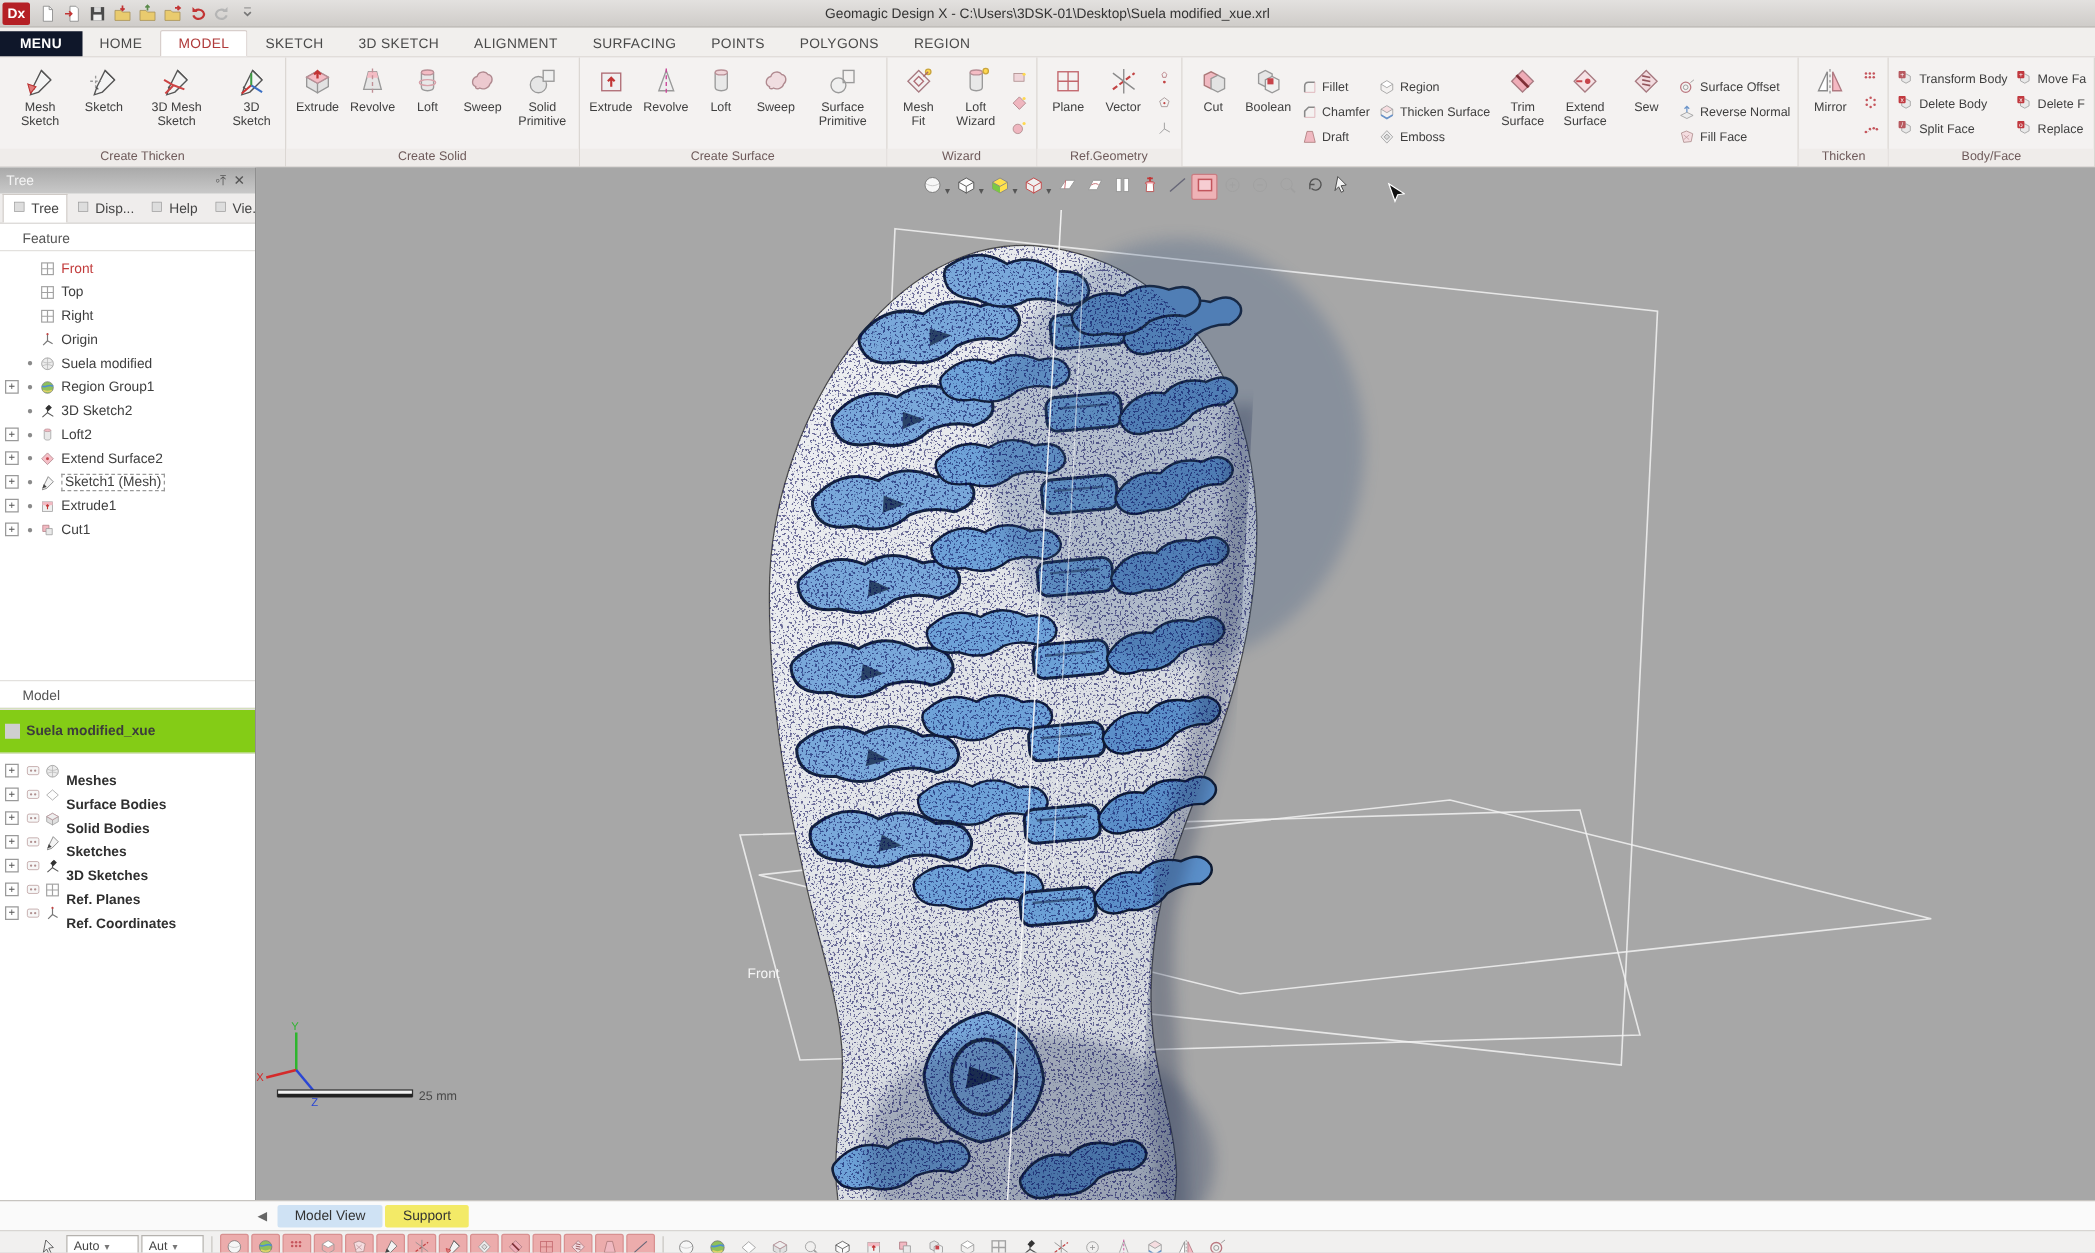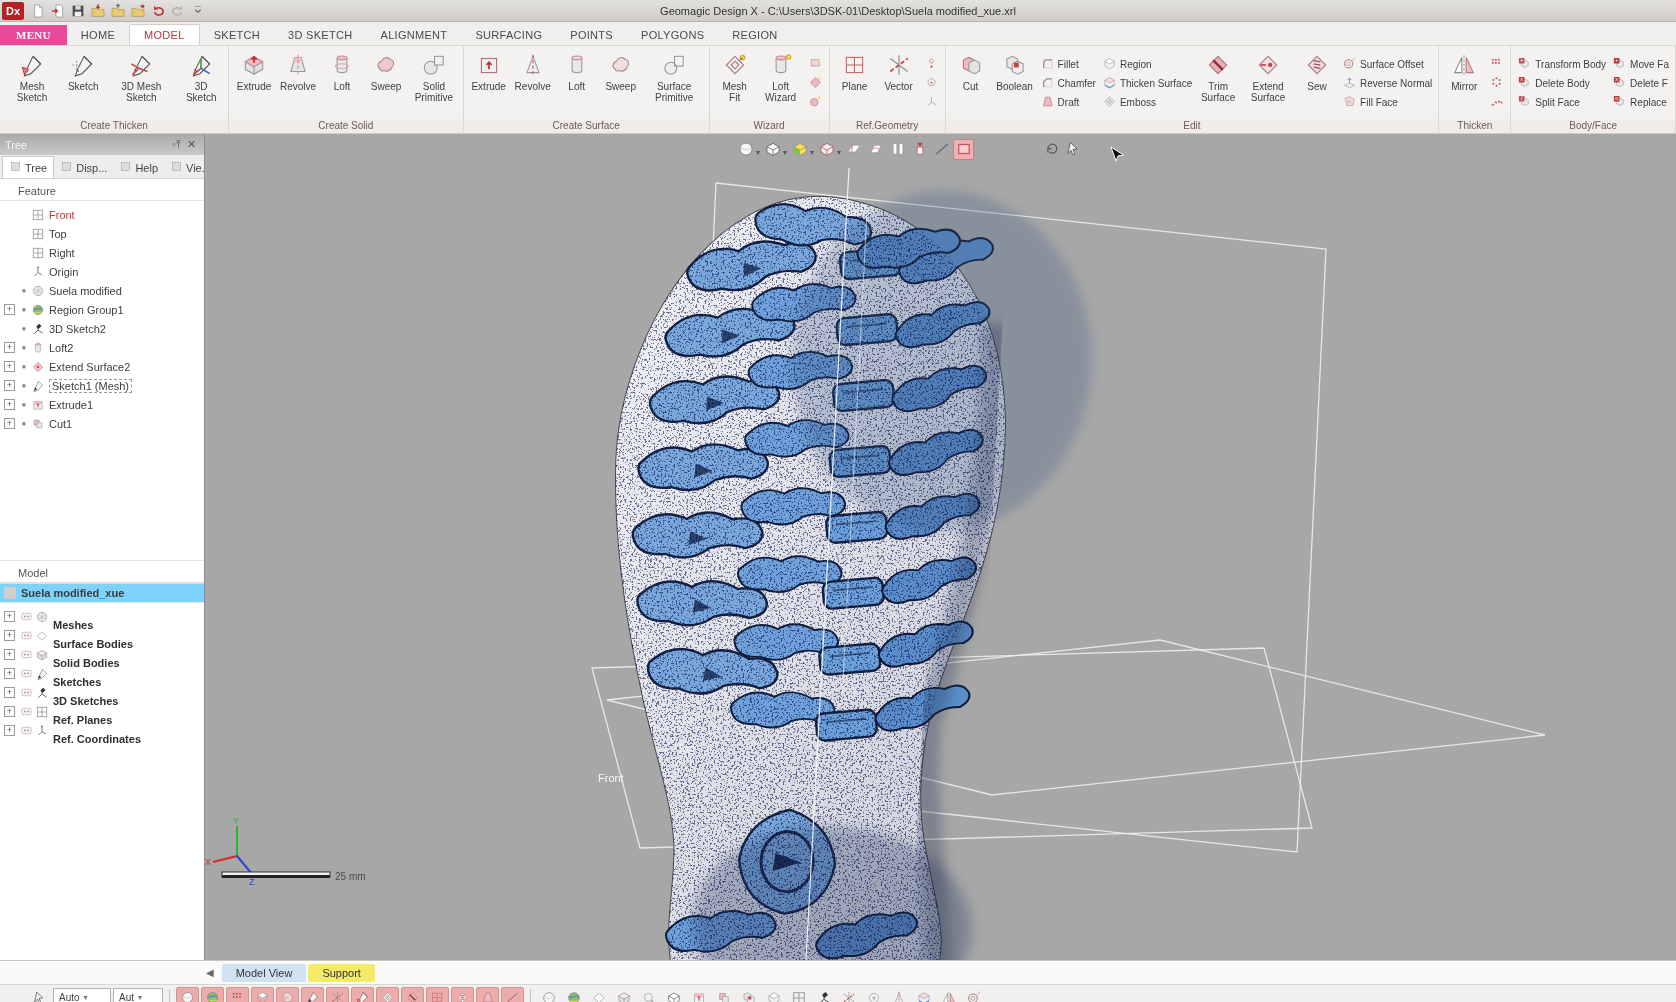--- a/index.html
+++ b/index.html
@@ -6,21 +6,21 @@
   html,body { width:1676px; height:1002px; overflow:hidden;
     font-family:"Liberation Sans", sans-serif; background:#e9e7e5; font-size:11px; color:#3c3c3c;}
   
   #titlebar{height:22px; background:linear-gradient(#e3e1df,#cfccc9); display:flex; align-items:center; position:relative; border-bottom:1px solid #b7b3af;}
   #dx-logo{width:22px;height:18px;background:#b52025;color:#fff;font-weight:bold;font-size:11px;display:flex;align-items:center;justify-content:center;border-radius:2px;margin:0 4px 0 2px;}
   .qa-btn{width:20px;height:18px;display:flex;align-items:center;justify-content:center;}
   #title-text{position:absolute;left:0;right:0;text-align:center;font-size:11px;color:#333;pointer-events:none;}
   
   #tabrow{height:24px;background:#f1efed;display:flex;align-items:flex-end;border-bottom:1px solid #dcd8d4;}
   .rtab{padding:4px 14px;font-size:11px;color:#4a4a4a;letter-spacing:.3px;cursor:pointer;}
-  .rtab.menu{background:#ec4899;color:#fff;font-weight:bold;padding:4px 16px;font-family:Liberation Serif, serif;}
+  .rtab.menu{background:#0f172a;color:#fff;font-weight:bold;padding:4px 16px;}
   .rtab.active{background:#fff;color:#b03a3a;border:1px solid #d8cfcc;border-bottom:none;border-radius:2px 2px 0 0;}
   
   #ribbon{height:88px;background:#f4f2f1;display:flex;align-items:stretch;border-bottom:1px solid #cfccc8;}
   .rgroup{display:flex;flex-direction:column;border-right:1px solid #dbd7d3;}
   .rgroup-body{flex:1;display:flex;align-items:stretch;padding:2px 3px 0 3px;}
   .rgroup-caption{height:14px;font-size:10px;color:#6e5a5a;text-align:center;background:#efecea;line-height:14px;}
   .bigbtn{min-width:44px;padding:1px 3px;display:flex;flex-direction:column;align-items:center;justify-content:flex-start;cursor:pointer;}
   .bigbtn .ic{height:32px;display:flex;align-items:center;justify-content:center;}
   .bigbtn .lb{font-size:10px;line-height:11px;text-align:center;color:#3f3f3f;}
   .smallcol{display:flex;flex-direction:column;justify-content:center;gap:2px;padding:0 3px;}
@@ -39,21 +39,21 @@
   .tree-list{padding-top:4px;}
   .trow{display:flex;align-items:center;height:19px;padding-left:4px;cursor:pointer;}
   .trow .exp{width:11px;height:11px;border:1px solid #9a9a9a;background:#fff;font-size:9px;line-height:9px;text-align:center;color:#555;margin-right:3px;flex:none;}
   .trow .noexp{width:14px;flex:none;}
   .trow .blt{width:12px;flex:none;text-align:center;color:#8a8a8a;font-size:8px;}
   .trow .tic{width:16px;flex:none;display:flex;justify-content:center;}
   .trow .tlb{margin-left:3px;color:#3e3e3e;}
   .trow .tlb.red{color:#c23b3b;}
   .trow .tlb.sel{border:1px dashed #9a9a9a;padding:0 2px;}
   .trow .tlb.bold{font-weight:bold;color:#2f2f2f;margin-top:16px;}
-  #model-root{height:20px;display:flex;align-items:center;background:#7dd3fc;border-top:1px solid #e0deda;border-bottom:1px solid #e8e6e2;}
+  #model-root{height:36px;display:flex;align-items:center;background:#84cc16;border-top:1px solid #e0deda;border-bottom:1px solid #e8e6e2;}
   #model-root .sq{width:12px;height:12px;background:#cfcfcf;margin:0 5px 0 4px;}
   
   #viewport{flex:1;position:relative;overflow:hidden;background:#a7a7a7;}
   #vp-toolbar{position:absolute;left:530px;top:5px;display:flex;align-items:center;gap:1px;z-index:5;}
   .vbtn{width:21px;height:21px;display:flex;align-items:center;justify-content:center;border-radius:2px;cursor:pointer;}
   .vbtn.active{background:#eeb2b6;border:1px solid #c97d82;}
   .vbtn.dim{opacity:.45;}
   .vcaret{font-size:8px;color:#555;margin:6px 1px 0 -1px;}
   #vp-art{position:absolute;left:0;top:0;}
   #cursor{position:absolute;left:905px;top:12px;z-index:9;}
@@ -503,21 +503,20 @@
           </div>
           <div class="smallbtn">
             <span><svg width="15" height="15" viewBox="0 0 24 24" xmlns="http://www.w3.org/2000/svg">
                 <path d="M5 7l6.5-2.5L19.5 8l-2 10-9.5 1z" fill="#f4dde0" stroke="#a88"></path>
                 <path d="M8 9.5l7 6M8 15.5l7-6" stroke="#c0989e"></path>
               </svg></span>
             <span>Fill Face</span>
           </div>
         </div>
       </div>
-      <div class="rgroup-caption">Edit</div>
     </div>
     <div class="rgroup">
       <div class="rgroup-body">
         <div class="bigbtn">
           <div class="ic">
             <svg width="26" height="26" viewBox="0 0 24 24" xmlns="http://www.w3.org/2000/svg">
               <path d="M10 5v14L3.5 19z" fill="#fff" stroke="#8a8a8a"></path>
               <path d="M14 5v14l6.5 0z" fill="#f5b9c3" stroke="#b07a82"></path>
               <path d="M12 3v18" stroke="#9a9a9a" stroke-dasharray="2 2"></path>
             </svg>

